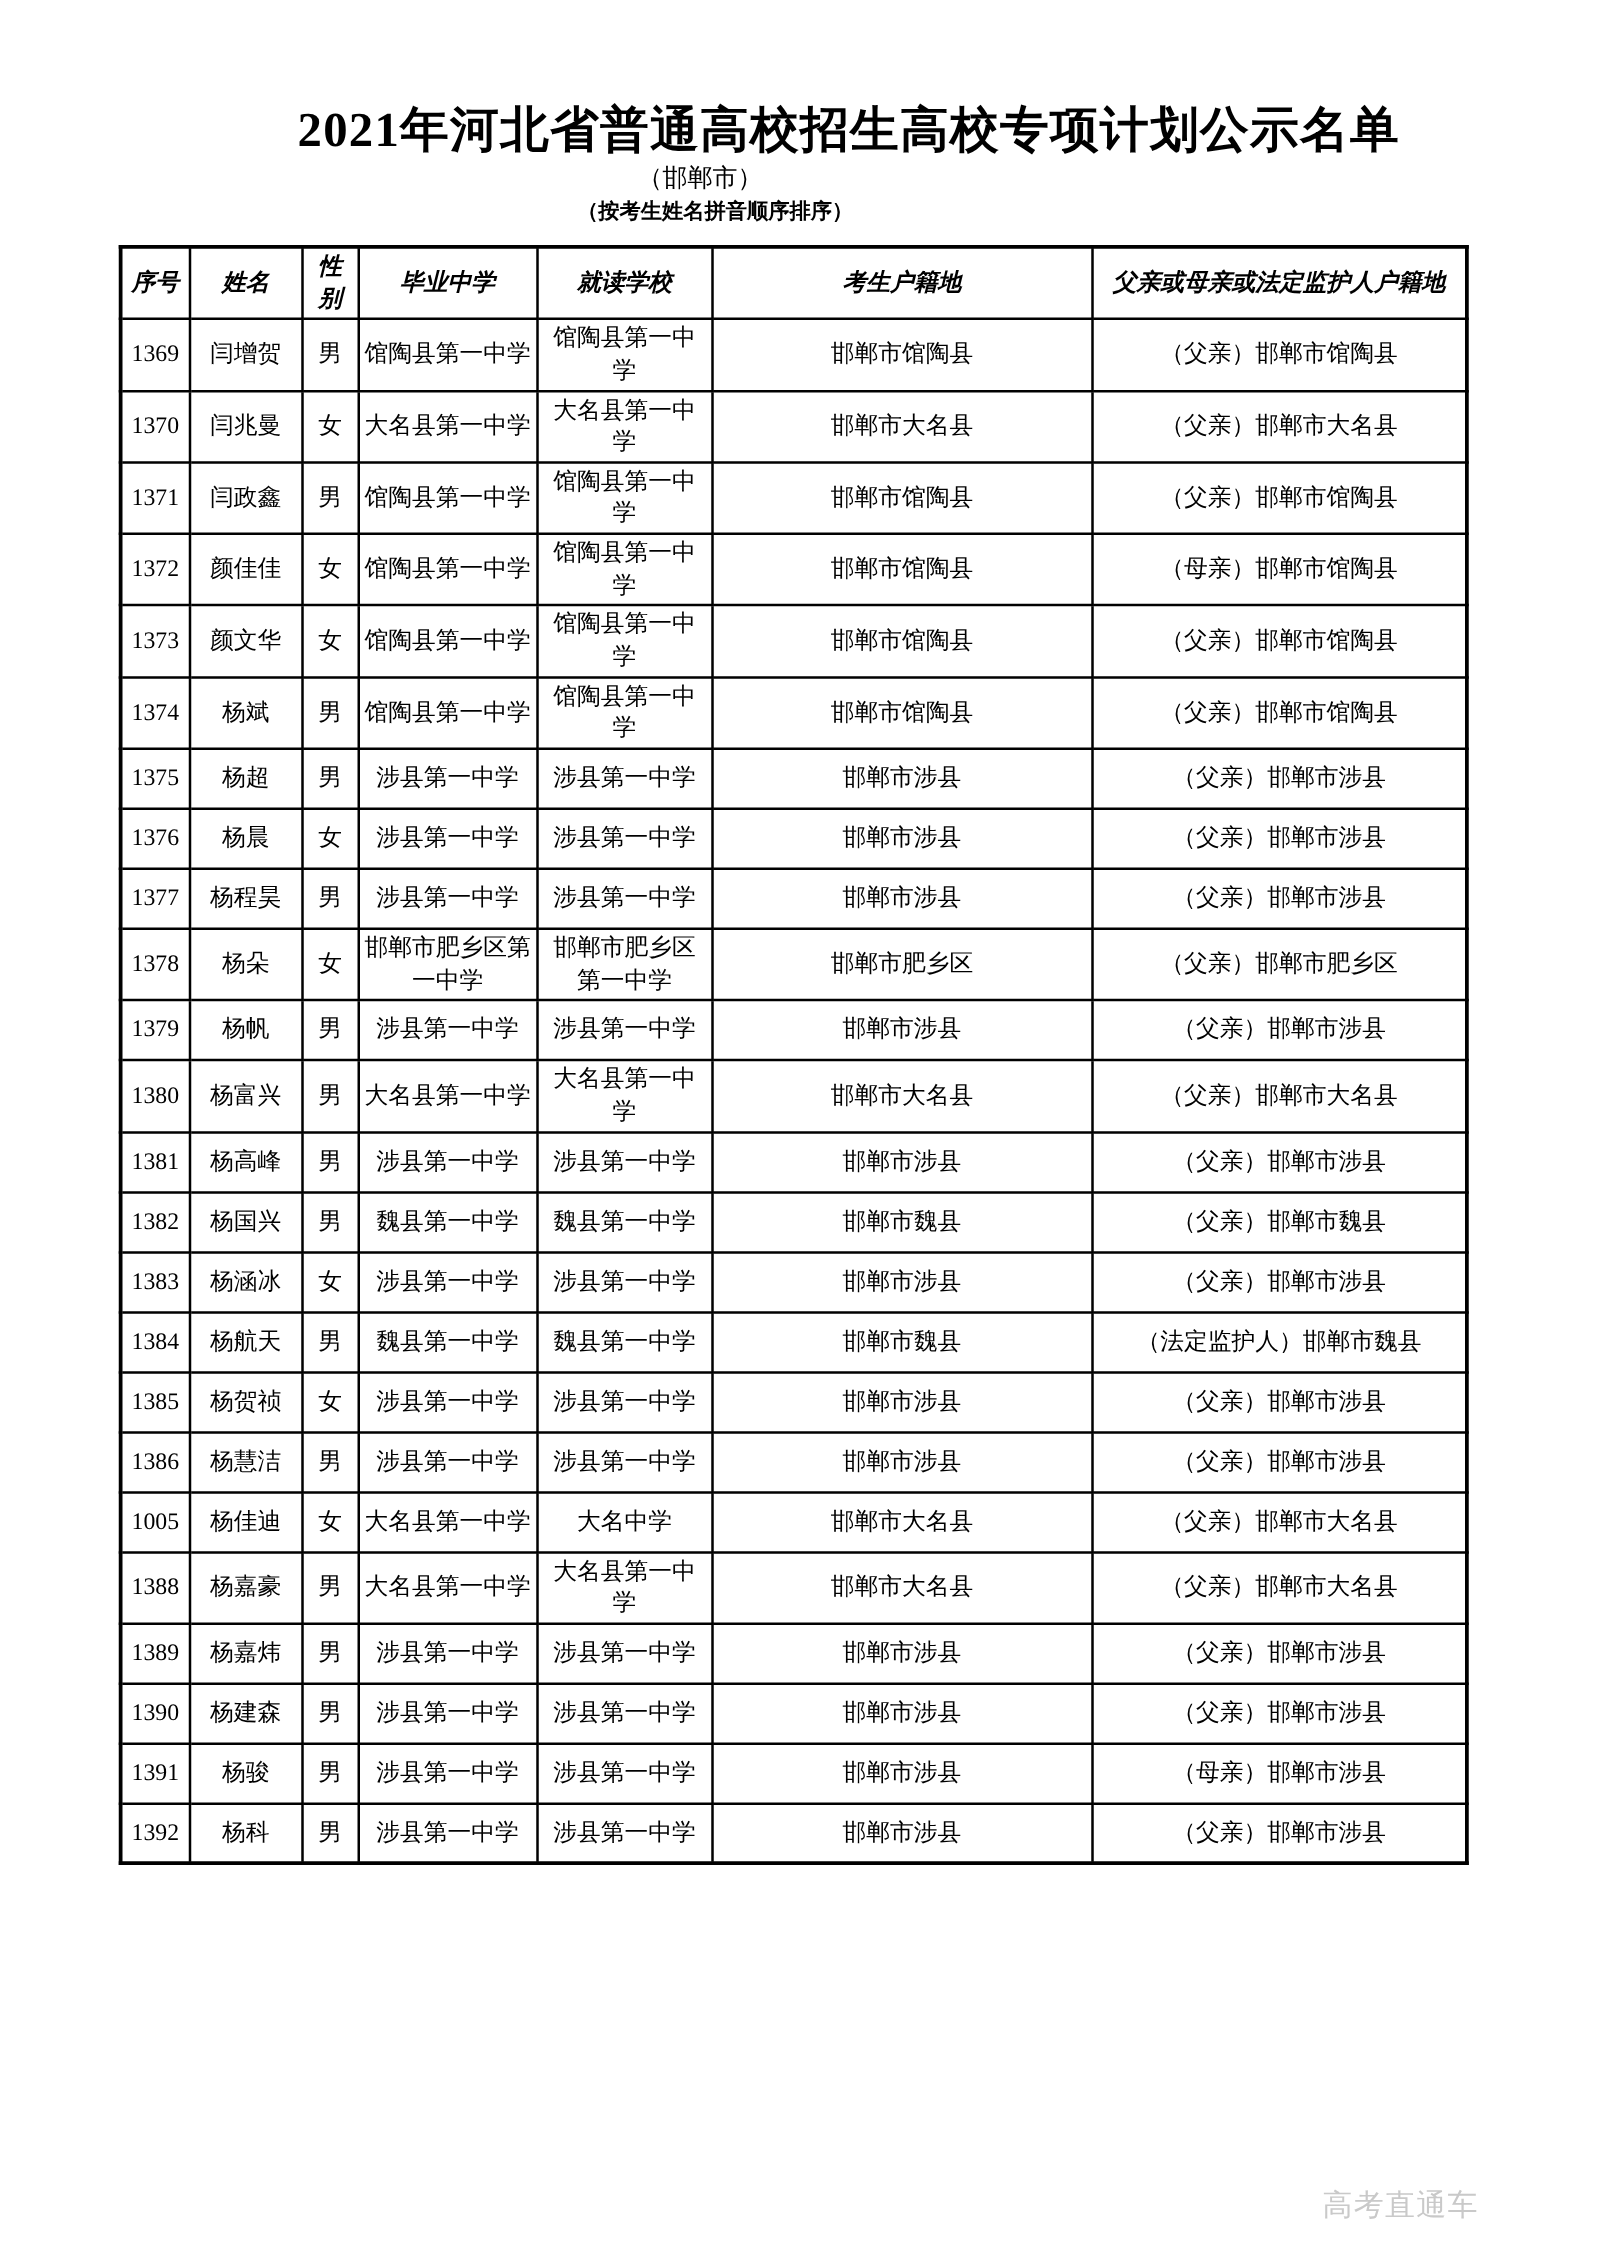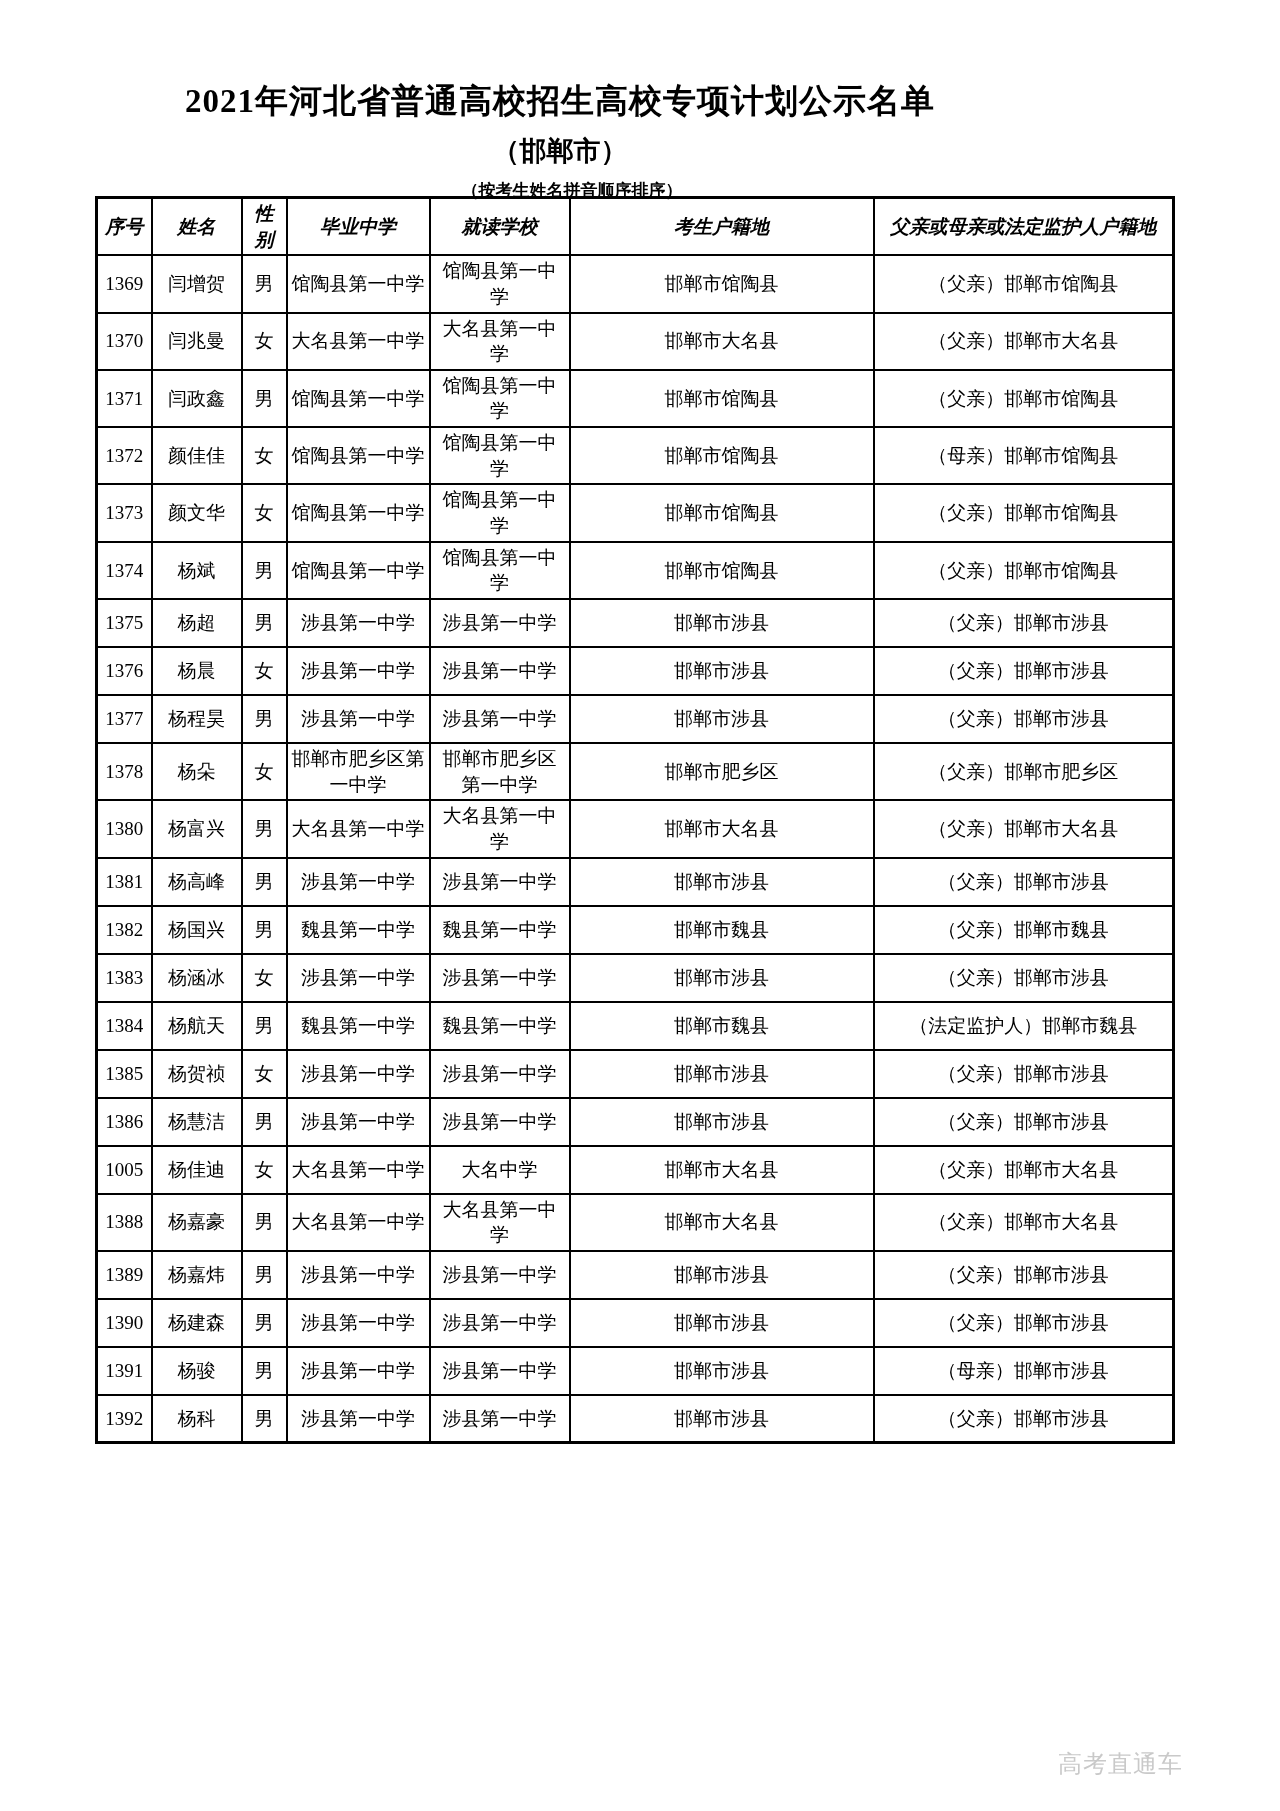--- a/index.html
+++ b/index.html
@@ -16,31 +16,32 @@
     color: #000000;
   }
   .title-block {
     position: absolute;
     top: 80px;
     left: 0;
     width: 1120px;
     text-align: center;
   }
   .doc-title {
-    font-size: 33px;
+    font-size: 39px;
     font-weight: bold;
     letter-spacing: 1px;
     line-height: 1.3;
     margin: 0;
+    text-align: right;
   }
   .doc-subtitle {
-    font-size: 27px;
-    font-weight: bold;
+    font-size: 20px;
+    font-weight: normal;
     line-height: 1.2;
-    margin: 12px;
+    margin: 0;
   }
   .doc-note {
     font-size: 17px;
     font-weight: bold;
     line-height: 1.4;
     margin: 2px 0 0 0;
     padding-left: 24px;
   }
   table.roster {
     position: absolute;
@@ -197,20 +198,29 @@
       <tr>
         <td>1378</td>
         <td>杨朵</td>
         <td>女</td>
         <td>邯郸市肥乡区第一中学</td>
         <td>邯郸市肥乡区第一中学</td>
         <td>邯郸市肥乡区</td>
         <td>（父亲）邯郸市肥乡区</td>
       </tr>
       <tr>
+        <td>1379</td>
+        <td>杨帆</td>
+        <td>男</td>
+        <td>涉县第一中学</td>
+        <td>涉县第一中学</td>
+        <td>邯郸市涉县</td>
+        <td>（父亲）邯郸市涉县</td>
+      </tr>
+      <tr>
         <td>1380</td>
         <td>杨富兴</td>
         <td>男</td>
         <td>大名县第一中学</td>
         <td>大名县第一中学</td>
         <td>邯郸市大名县</td>
         <td>（父亲）邯郸市大名县</td>
       </tr>
       <tr>
         <td>1381</td>

